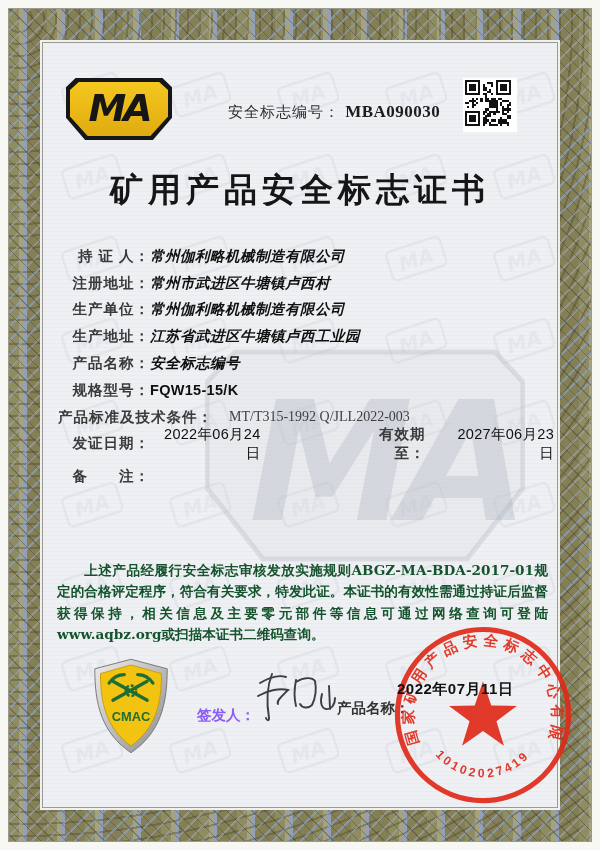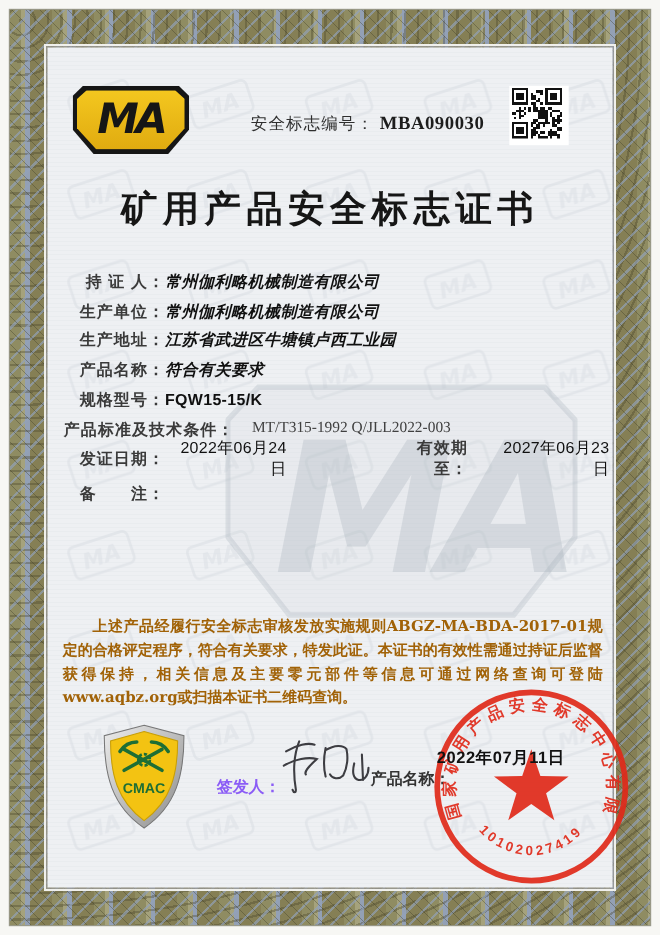--- a/index.html
+++ b/index.html
@@ -46,21 +46,21 @@
   .row.wide .lbl{width:auto;margin-right:16px;}
   .val{color:#101010;}
   .val.kai{font-family:"DejaVu Serif",serif;font-weight:700;font-style:italic;letter-spacing:.5px;}
   .val.model{font-weight:700;font-family:"Liberation Sans",sans-serif;letter-spacing:.3px;}
   .val.std{font-family:Liberation Serif, serif;font-size:14px;color:#404040;}
   .date-v{font-weight:400;color:#101010;letter-spacing:.3px;}
   .lbl2{color:#3a3a3a;font-weight:700;letter-spacing:1px;margin-left:88px;margin-right:18px;}
   .row.remark{margin-top:6px;}
 
   .notice{position:absolute;left:57px;right:52px;top:560px;
-    font-size:13.6px;line-height:1.58;font-weight:700;color:#a16207;
+    font-size:13.6px;line-height:1.58;font-weight:700;color:#14532d;
     text-align:justify;text-indent:2em;font-family:"DejaVu Serif",serif;}
 
   .cmac{position:absolute;left:90px;top:657px;}
   .signer-lbl{position:absolute;left:197px;top:706px;font-size:14.5px;font-weight:700;color:#8b5cf6;}
   .sig{position:absolute;left:252px;top:666px;}
   .dept-lbl{position:absolute;left:337px;top:699px;font-size:14.5px;font-weight:700;color:#333;}
 
   .stamp{position:absolute;left:389px;top:621px;width:188px;height:188px;opacity:.92;}
   .stamp-date{position:absolute;left:397px;top:680px;font-size:15px;font-weight:600;color:#111;
     letter-spacing:.5px;z-index:6;}
@@ -237,30 +237,34 @@
   </div>
 
   <div class="title">矿用产品安全标志证书</div>
 
   <div class="rows">
     <div class="row">
       <span class="lbl">持 证 人：</span>
       <span class="val kai">常州伽利略机械制造有限公司</span>
     </div>
     <div class="row">
+      <span class="lbl">注册地址：</span>
+      <span class="val kai">常州市武进区牛塘镇卢西村</span>
+    </div>
+    <div class="row">
       <span class="lbl">生产单位：</span>
       <span class="val kai">常州伽利略机械制造有限公司</span>
     </div>
     <div class="row">
       <span class="lbl">生产地址：</span>
       <span class="val kai">江苏省武进区牛塘镇卢西工业园</span>
     </div>
     <div class="row">
       <span class="lbl">产品名称：</span>
-      <span class="val kai">符合有关要求</span>
+      <span class="val kai">安全标志编号</span>
     </div>
     <div class="row">
       <span class="lbl">规格型号：</span>
       <span class="val model">FQW15-15/K</span>
     </div>
     <div class="row wide">
       <span class="lbl">产品标准及技术条件：</span>
       <span class="val std">MT/T315-1992 Q/JLL2022-003</span>
     </div>
     <div class="row">

